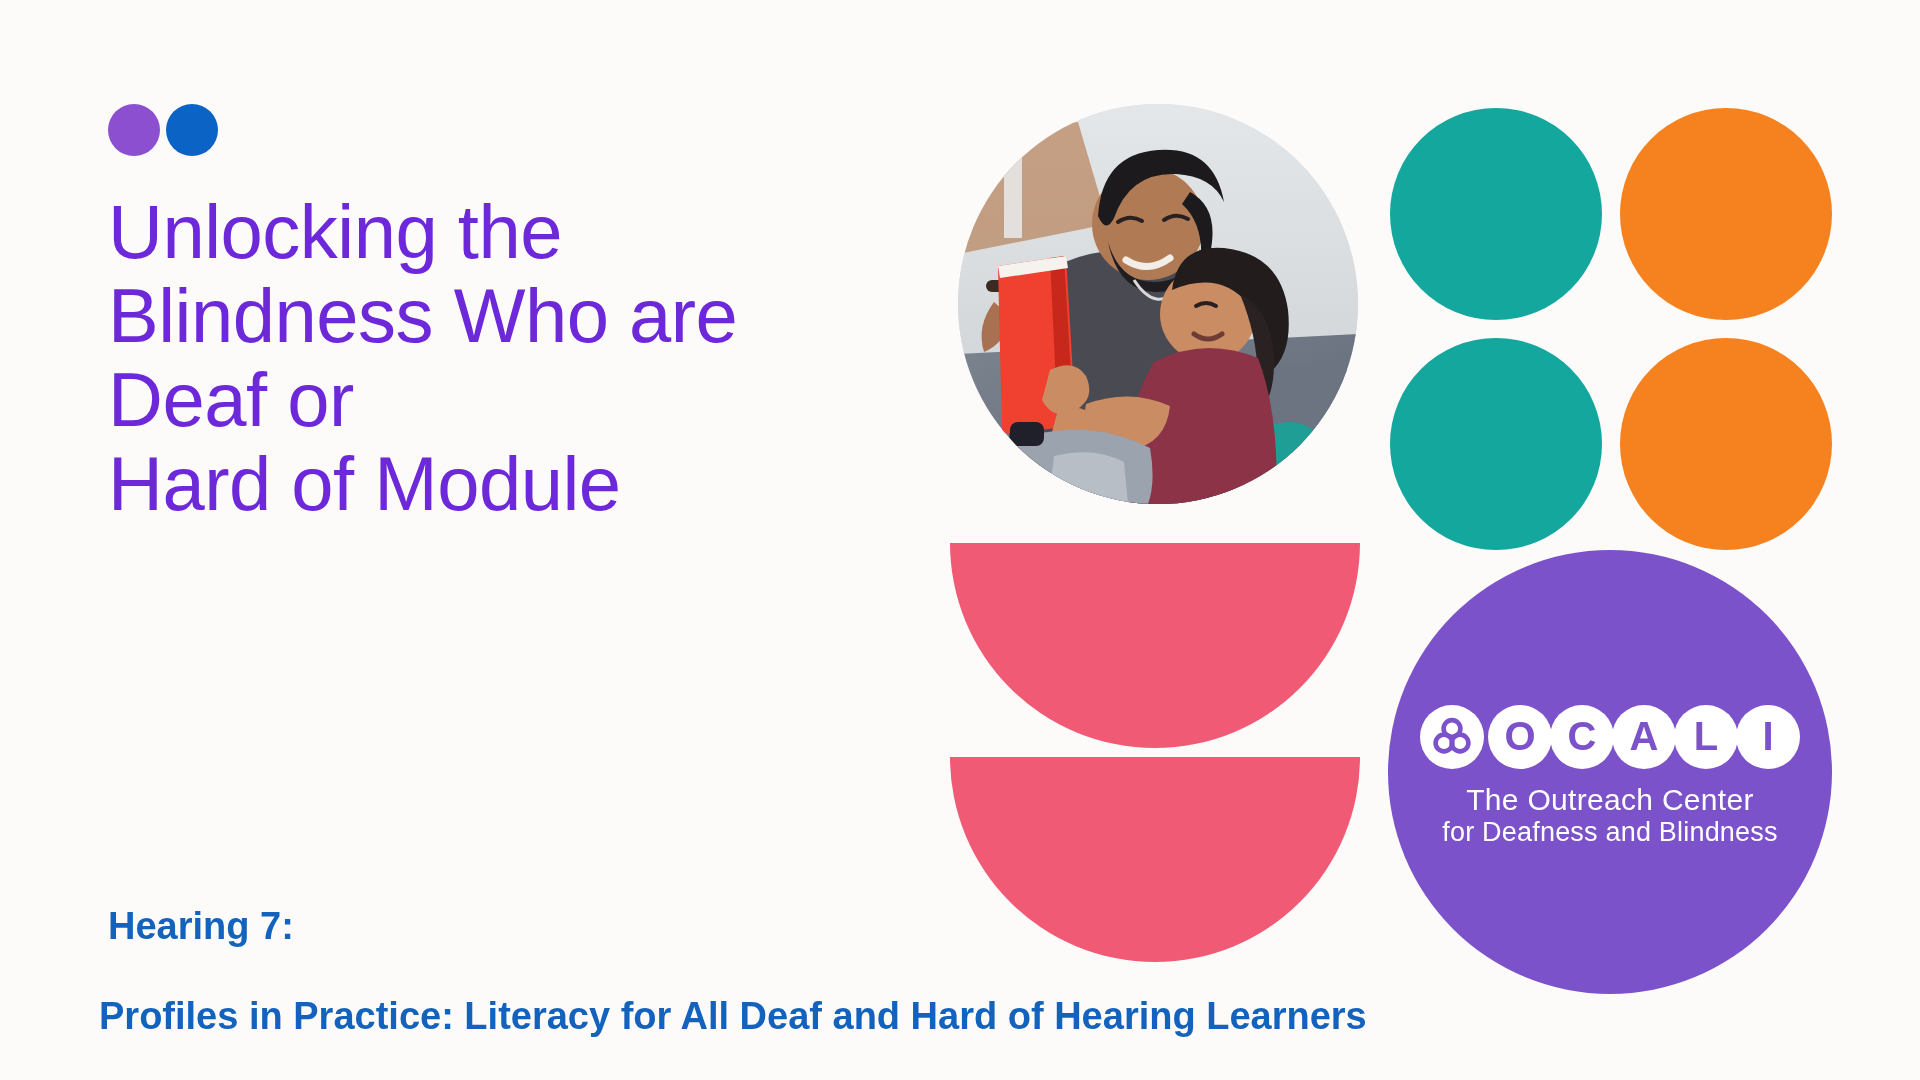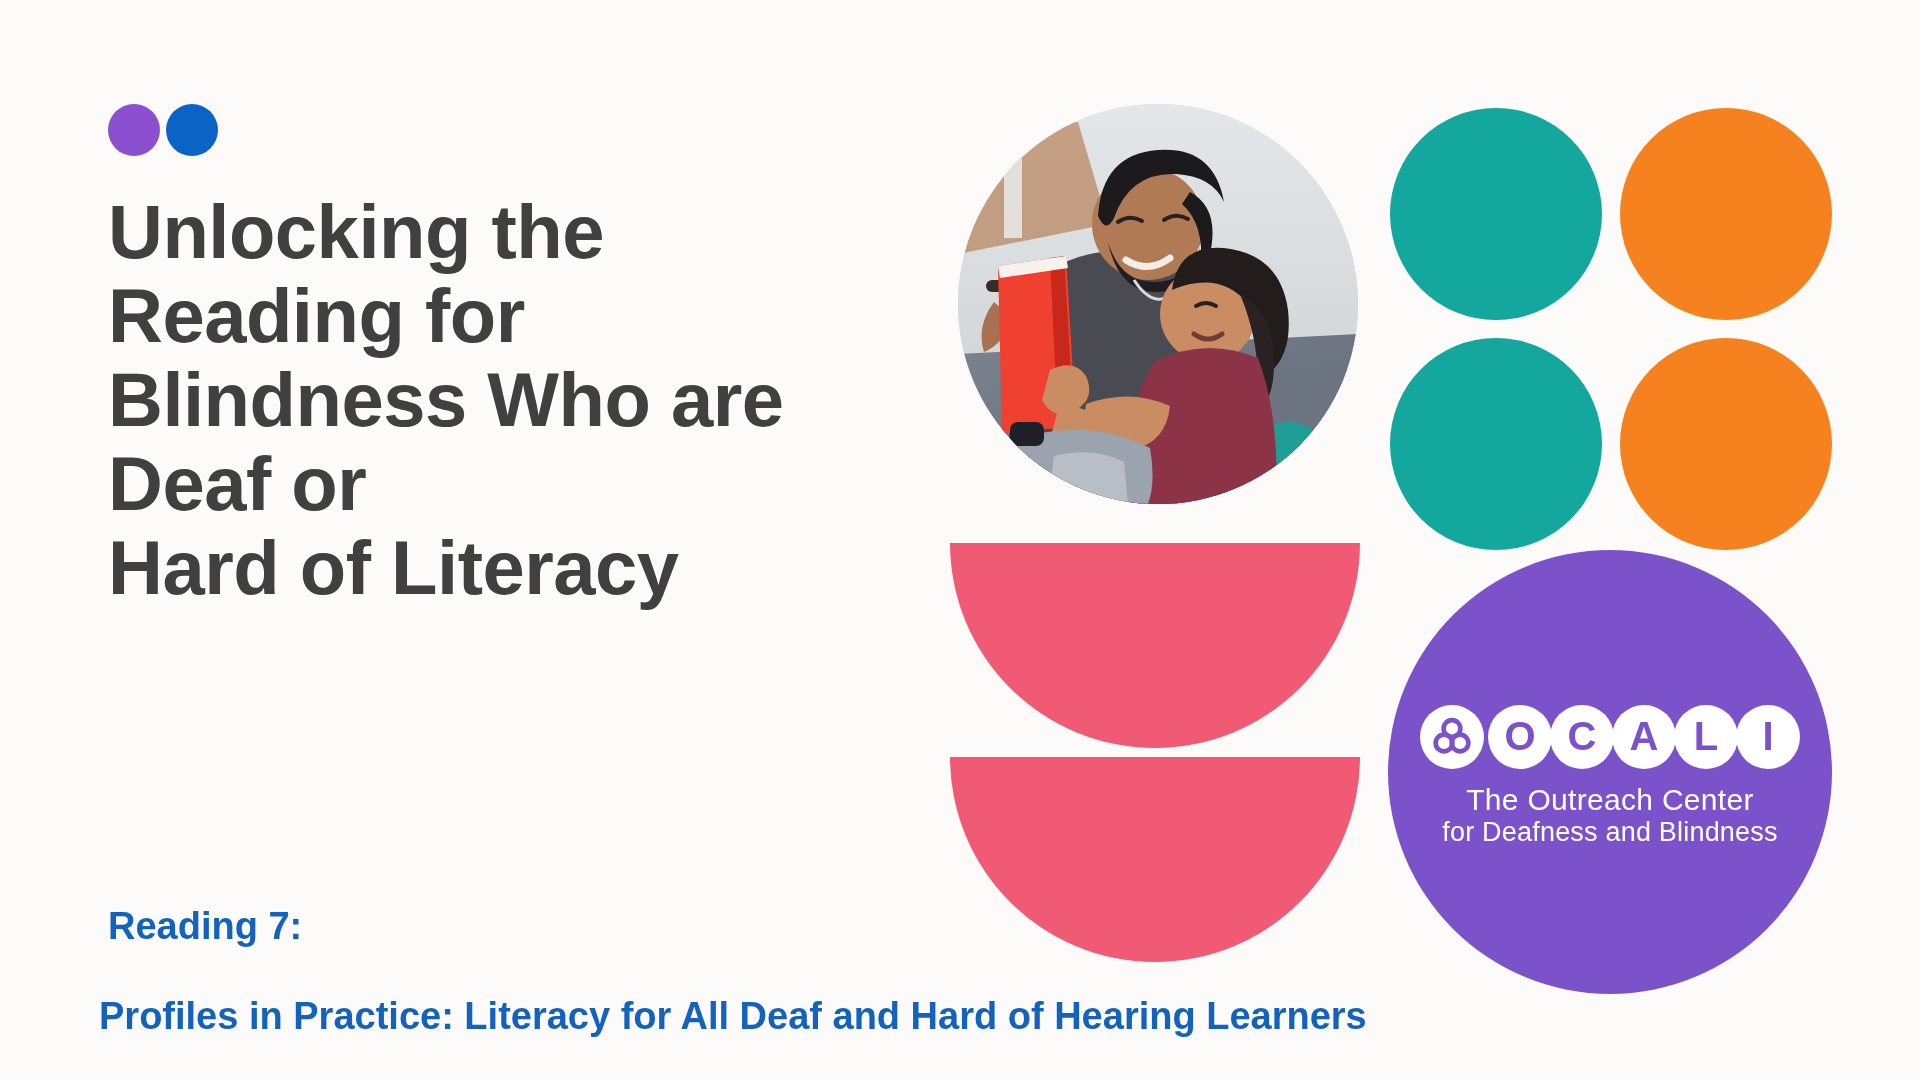--- a/index.html
+++ b/index.html
@@ -40,22 +40,22 @@
   
   .title-block {
     position: absolute;
     left: 108px;
     top: 190px;
     width: 810px;
   }
   .title-line {
     font-size: 76px;
     line-height: 84px;
-    font-weight: bold;
-    color: #404040;
+    font-weight: normal;
+    color: #6d28d9;
     letter-spacing: -0.5px;
     white-space: nowrap;
   }
 
   
   .module-label {
     position: absolute;
     left: 108px;
     top: 905px;
     font-size: 38px;
@@ -174,27 +174,26 @@
 
 <div id="slide">
 
   <div class="dots">
     <div class="dot purple"></div>
     <div class="dot blue"></div>
   </div>
 
   <div class="title-block">
     <div class="title-line">Unlocking the</div>
-    <div class="title-line">Reading for</div>
     <div class="title-line">Blindness Who are</div>
     <div class="title-line">Deaf or</div>
-    <div class="title-line">Hard of Literacy</div>
-  </div>
-
-  <div class="module-label">Reading 7:</div>
+    <div class="title-line">Hard of Module</div>
+  </div>
+
+  <div class="module-label">Hearing 7:</div>
   <div class="subtitle">Profiles in Practice: Literacy for All Deaf and Hard of Hearing Learners</div>
 
   <div class="photo-circle">
     <svg viewBox="0 0 400 400" preserveAspectRatio="xMidYMid slice">
       <defs>
         <linearGradient id="wallg" x1="0" y1="0" x2="0" y2="1">
           <stop offset="0%" stop-color="#E4E7E9"></stop>
           <stop offset="100%" stop-color="#C9CED2"></stop>
         </linearGradient>
         <linearGradient id="blanketg" x1="0" y1="0" x2="1" y2="1">

